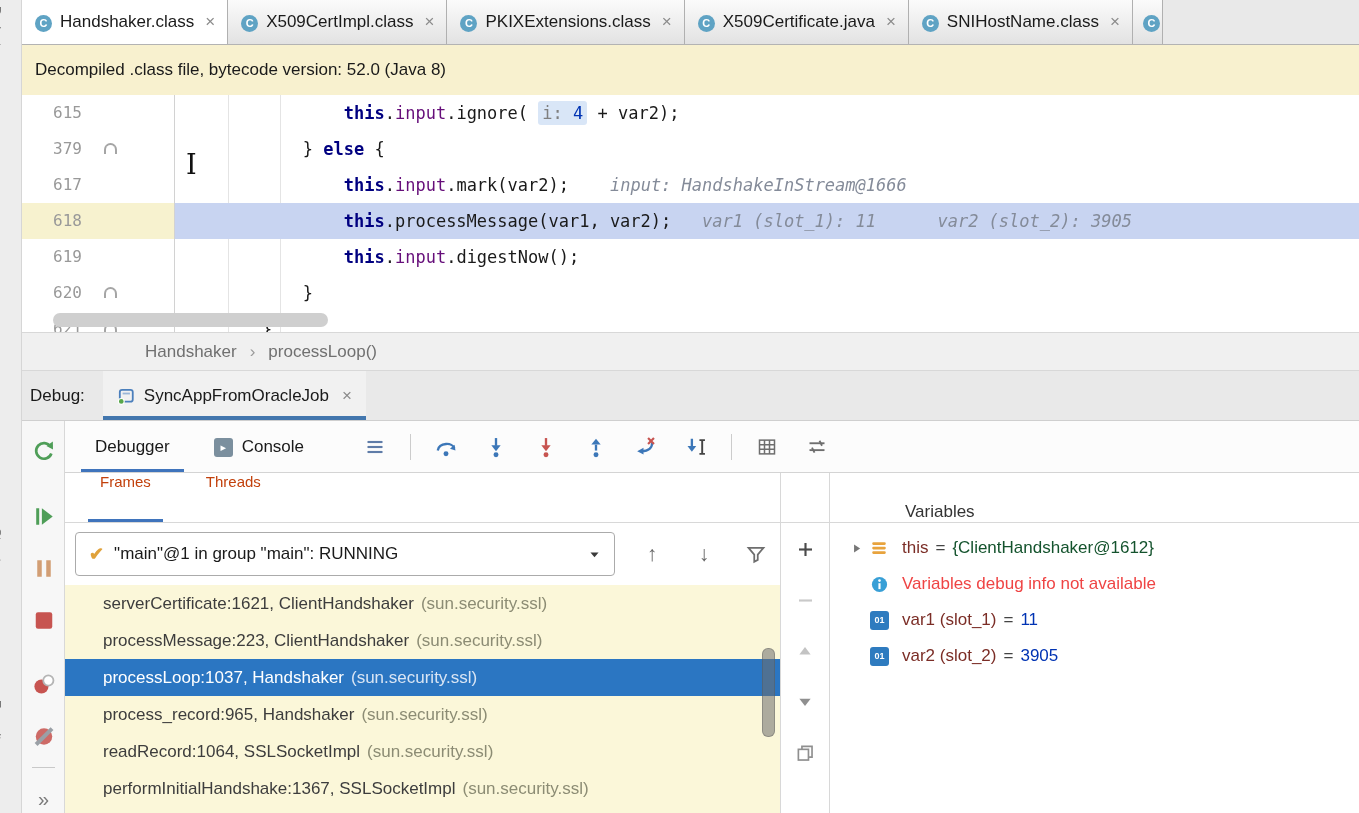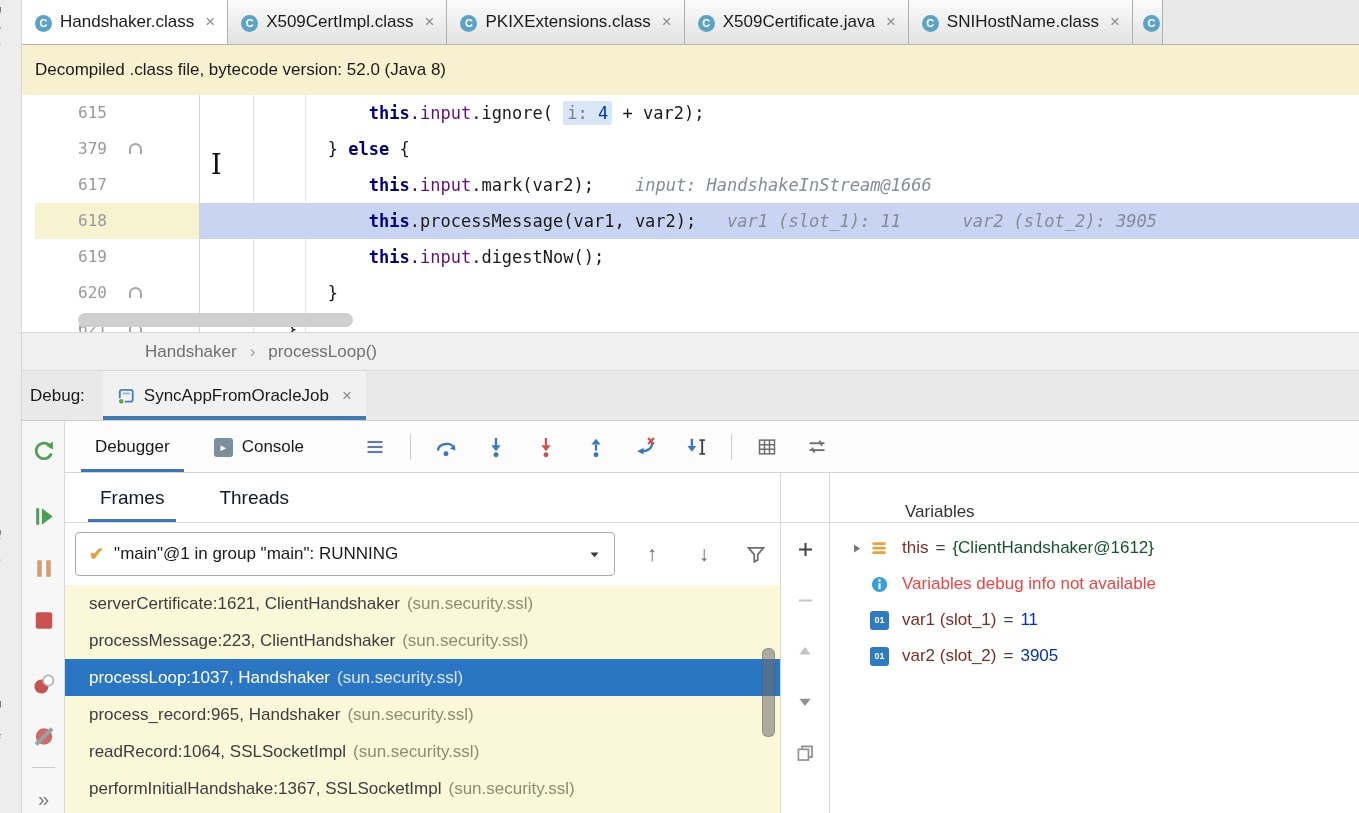--- a/index.html
+++ b/index.html
@@ -18,21 +18,21 @@
   .etab.active{background:#fff}
   .etab.partial{width:30px;padding:0 0 0 10px;overflow:hidden;flex:none}
   .etab .lbl{margin:0 2px 0 8px}
   .tab-close{color:#8b8b8b;font-size:17px;margin-left:9px}
   .cls-badge{width:17px;height:17px;border-radius:50%;background:#5fa3c4;color:#fff;font-size:11px;font-weight:bold;display:inline-flex;align-items:center;justify-content:center;flex:none}
 
   
   .banner{position:absolute;left:22px;top:45px;right:0;height:50px;background:#f8f1cf;display:flex;align-items:center;padding-left:13px;font-size:17px}
 
   
-  .editor{position:absolute;left:35px;top:95px;right:0;height:281px;overflow:hidden;font-family:"DejaVu Sans Mono",monospace;font-size:17px;background:#fff}
+  .editor{position:absolute;left:10px;top:95px;right:0;height:281px;overflow:hidden;font-family:"DejaVu Sans Mono",monospace;font-size:17px;background:#fff}
   .indent-guide{position:absolute;top:0;bottom:0;width:1px;background:#e4e4e4}
   .cline{display:flex;height:36px;line-height:36px;position:relative}
   .gut{width:165px;flex:none;position:relative;border-right:1px solid #d2d2d2;background:#fff}
   .lnum{position:absolute;left:18px;width:54px;text-align:right;color:#999;font-size:16px}
   .foldmark{position:absolute;left:94px;top:12px;width:13px;height:11px;border:2px solid #a5a5a5;border-bottom:none;border-radius:7px 7px 0 0}
   .ctext{flex:1;white-space:pre;padding-left:5px}
   .exec .ctext{background:#c8d4f1}
   .exec .gut{background:#f7f2cf}
   .seg-kw{color:#000080;font-weight:bold}
   .seg-fld{color:#660e7a}
@@ -66,30 +66,30 @@
   #tab-debugger{margin-left:22px}
   #tab-console{margin-left:28px}
   .console-badge{width:19px;height:19px;border-radius:3px;background:#7b8f9e;color:#fff;display:inline-flex;align-items:center;justify-content:center;font-size:11px;margin-right:9px}
   .tb-icons{display:flex;align-items:center;margin-left:38px}
   .tbtn{width:34px;height:34px;display:flex;align-items:center;justify-content:center;margin:0 8px}
   .tsep{width:1px;height:26px;background:#ccc;margin:0 10px}
 
   
   .frames{position:absolute;left:65px;top:473px;width:715px;bottom:0;display:flex;flex-direction:column;background:#fff}
   .pane-tabs{height:50px;border-bottom:1px solid #d8d8d8;display:flex;align-items:stretch;padding-left:35px;flex:none}
-  .ptab{position:relative;display:flex;align-items:center;font-size:19px;color:#0f172a;margin-right:55px}
+  .ptab{position:relative;display:flex;align-items:flex-start;font-size:15px;color:#c2410c;margin-right:55px}
   .ptab.active::after{content:"";position:absolute;left:-12px;right:-12px;bottom:0;height:3px;background:#3f74bc}
   .thread-row{height:62px;display:flex;align-items:center;padding-left:10px;flex:none}
   .dropdown{width:540px;height:44px;border:1px solid #ababab;border-radius:4px;background:#fff;display:flex;align-items:center;padding:0 13px;font-size:17px}
   .checkmark{font-size:18px;color:#e0a23b;font-weight:bold}
   .ddtext{margin-left:10px;flex:1;white-space:nowrap;overflow:hidden}
   .fbtn{width:30px;height:30px;display:flex;align-items:center;justify-content:center;margin-left:22px}
   .uarrow{font-size:21px;color:#666}
   .frame-list{flex:1;background:#fbf7d9;position:relative;overflow:hidden}
-  .frow{height:37px;display:flex;align-items:center;padding-left:24px;font-size:17px;color:#3d3d3d;white-space:nowrap}
+  .frow{height:37px;display:flex;align-items:center;padding-left:38px;font-size:17px;color:#3d3d3d;white-space:nowrap}
   .frow .pkg{color:#8c8c74;margin-left:7px}
   .frow.selected{background:#2b76c2;color:#fff}
   .frow.selected .pkg{color:#d9e5f4}
   .vscroll{position:absolute;right:5px;top:63px;width:13px;height:89px;background:rgba(110,110,110,.55);border-radius:6px;border:1px solid rgba(80,80,80,.35)}
 
   
   .minicol{position:absolute;left:780px;top:473px;width:50px;bottom:0;border-left:1px solid #d8d8d8;border-right:1px solid #d8d8d8;background:#fff}
   .minicol .stub{height:50px;border-bottom:1px solid #d8d8d8}
   .mini-icons{display:flex;flex-direction:column;align-items:center;padding-top:14px;gap:27px}
   .mbtn{width:24px;height:24px;display:flex;align-items:center;justify-content:center}

